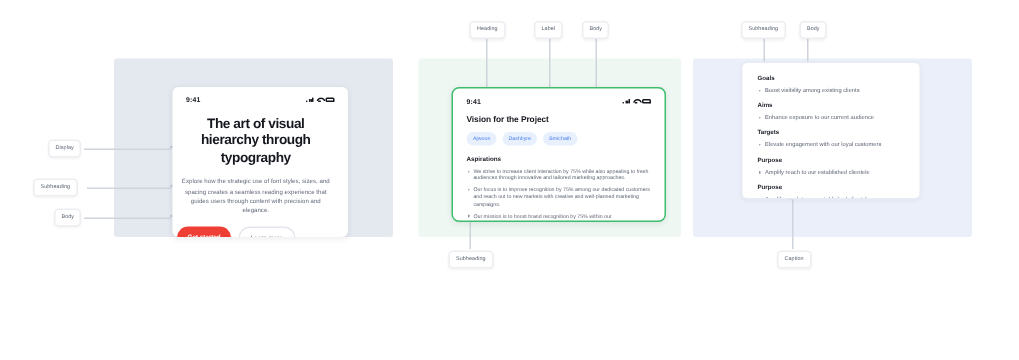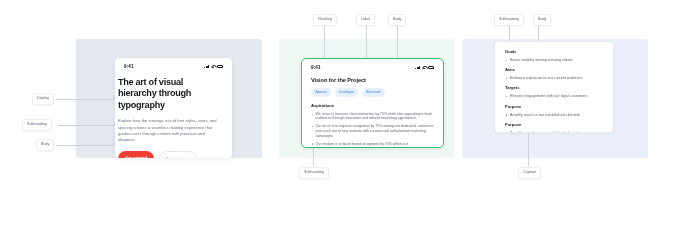--- a/index.html
+++ b/index.html
@@ -65,21 +65,21 @@
   .wifi{position:relative;width:4.2px;height:3.4px;}
   .wifi::before{content:"";position:absolute;left:0;top:0;width:4.2px;height:4.2px;
     border:1.05px solid #13161c;border-radius:50%;
     clip-path:polygon(0 0,100% 0,100% 42%,0 42%);}
   .wifi::after{content:"";position:absolute;left:1.45px;top:2.1px;width:1.3px;height:1.3px;background:#13161c;border-radius:50%;}
   .batt{position:relative;width:6.4px;height:3.2px;border:.6px solid #13161c;border-radius:1px;box-sizing:border-box;}
   .batt::before{content:"";position:absolute;left:.6px;top:.6px;right:.9px;bottom:.6px;background:#13161c;border-radius:.4px;}
   .batt::after{content:"";position:absolute;right:-1.2px;top:.9px;width:.8px;height:1.2px;background:#13161c;border-radius:0 .6px .6px 0;}
 
   
-  .lc-body{padding:8px 9px 0 3px;}
+  .lc-body{padding:8px 9px 0 3px;text-align:center;}
   .lc-h1{font-size:9.1px;line-height:11.4px;font-weight:700;color:#14171d;letter-spacing:-.28px;margin:0;}
   .lc-p{font-size:4.05px;line-height:6.3px;color:#646b7c;margin:7px 0 0 0;letter-spacing:.02px;}
   .lc-btns{display:flex;gap:5px;margin-top:8px;}
   .btn{font-size:4.2px;line-height:1;border-radius:9px;padding:4.4px 7px;white-space:nowrap;}
   .btn-primary{background:#ef3e33;color:#fff;font-weight:600;}
   .btn-ghost{background:#fff;border:.7px solid #e3e6ec;color:#21252e;font-weight:500;}
 
   
   .mc-body{padding:7px 9px 0 9px;}
   .mc-h{font-size:5.6px;font-weight:700;color:#15181e;letter-spacing:-.06px;margin:0;}

